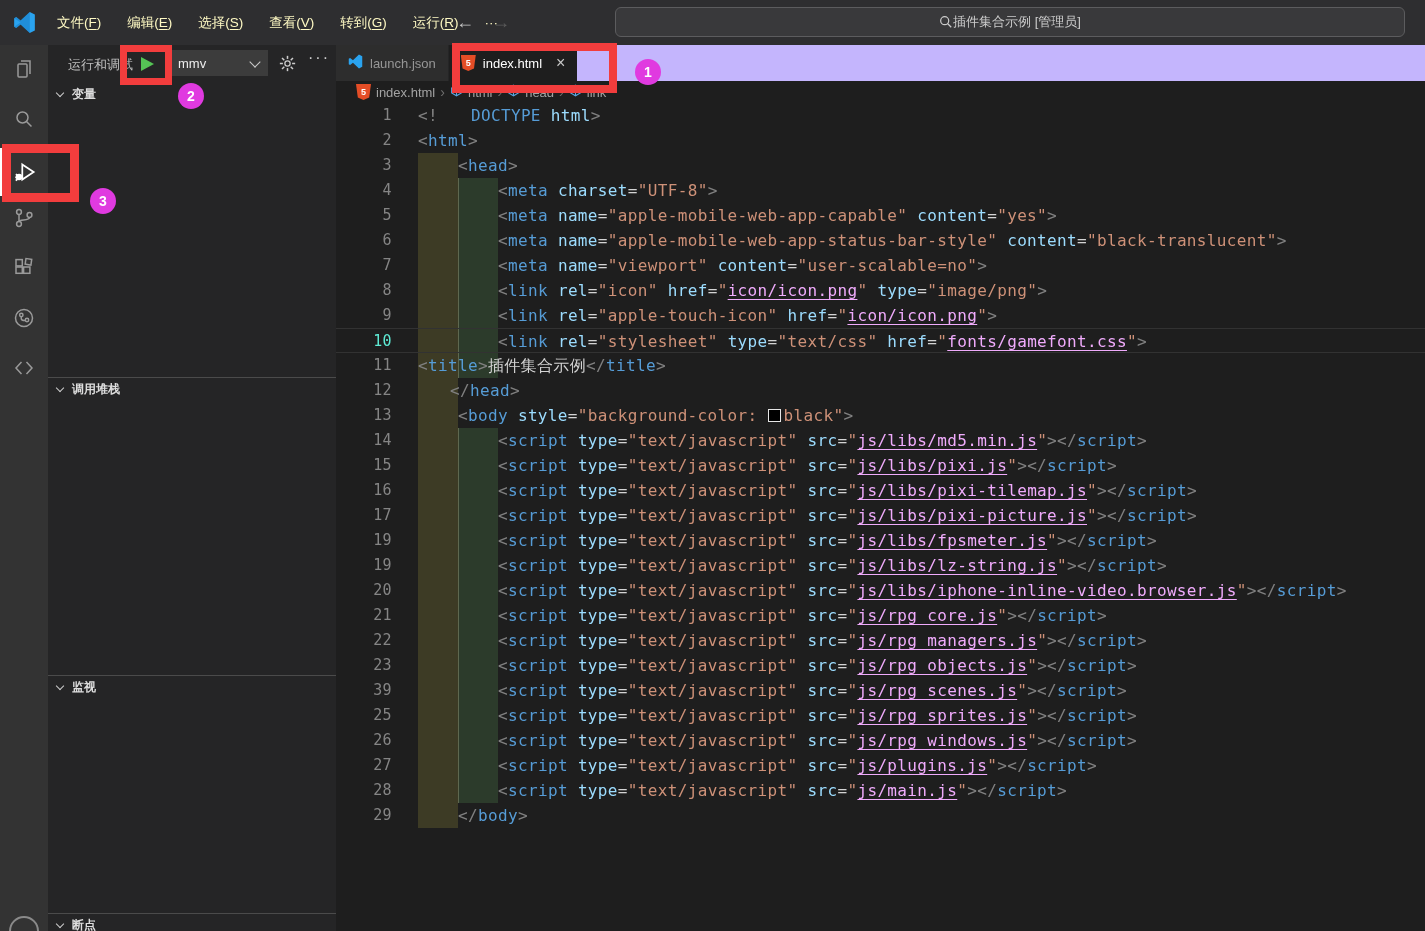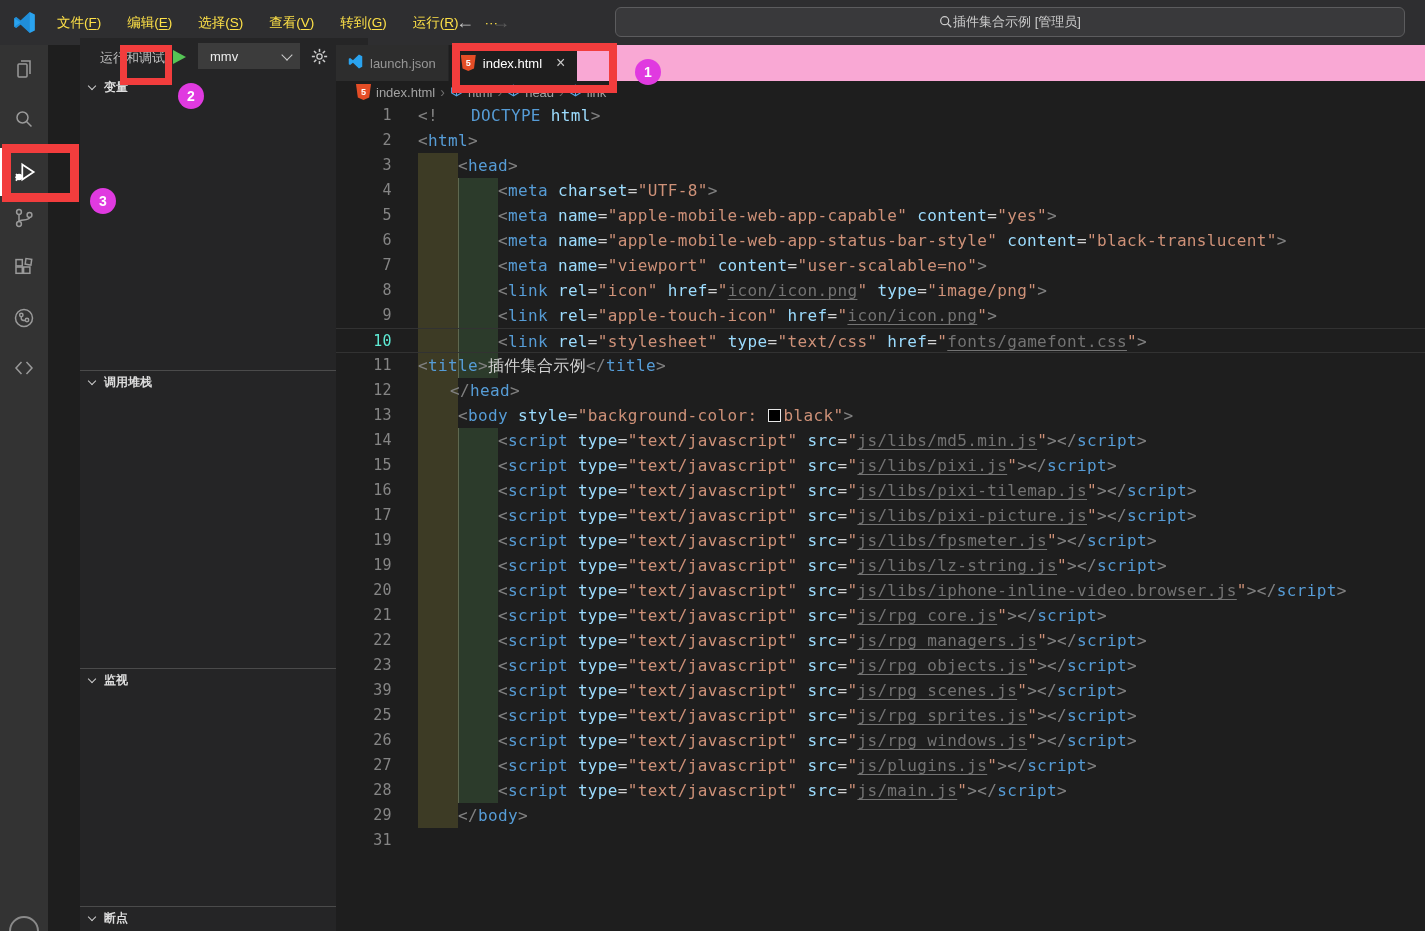--- a/index.html
+++ b/index.html
@@ -4,57 +4,57 @@
 <style>
   * { margin:0; padding:0; box-sizing:border-box; }
   html,body { width:1425px; height:931px; }
   body { position:relative; overflow:hidden; background:#1e1e1e;
          font-family:"Liberation Sans","DejaVu Sans",sans-serif; }
 
   
   #titlebar { position:absolute; left:0; top:0; width:1425px; height:45px; background:#2e2e30; }
   #vscode-logo { position:absolute; left:13px; top:11px; width:23px; height:23px; }
   #menubar { position:absolute; left:44px; top:0; height:45px; display:flex; align-items:center; }
-  .menu-item { padding:0 13px; font-size:13.5px; color:#fde047; white-space:nowrap;text-align:center; }
+  .menu-item { padding:0 13px; font-size:13.5px; color:#fef9c3; white-space:nowrap;text-align:center; }
   .menu-item u { text-underline-offset:2px; }
   .nav-arrow { position:absolute; top:0; height:45px; display:flex; align-items:center; font-size:18px; }
   #nav-back { left:456px; color:#c5c5c5; }
   #nav-fwd  { left:492px; color:#5c5c5c; }
   #search-box { position:absolute; left:615px; top:7px; width:790px; height:30px;
     background:#39393b; border:1px solid #5c5c5e; border-radius:6px;
     display:flex; align-items:center; justify-content:center; color:#cccccc; font-size:13px; }
 
   
   #activitybar { position:absolute; left:0; top:45px; width:48px; bottom:0; background:#333333; }
   .ab-icon { position:absolute; left:0; width:48px; height:48px;
              display:flex; align-items:center; justify-content:center; }
   .ab-icon.active { border-left:2px solid #ffffff; }
   #ab-account { position:absolute; left:9px; top:871px; width:30px; height:30px;
                 border:2px solid #8a8a8a; border-radius:50%; }
 
   
-  #sidebar { position:absolute; left:48px; top:38px; width:288px; bottom:0; background:#252526; color:#cccccc;margin-left:32px; }
+  #sidebar { position:absolute; left:48px; top:45px; width:288px; bottom:0; background:#252526; color:#cccccc; }
   #sb-title { position:absolute; left:20px; top:11px; font-size:13px; color:#bfbfbf; white-space:nowrap; }
   #play-button { position:absolute; left:93px; top:12px; width:0; height:0;
     border-left:13px solid #55c455; border-top:7px solid transparent; border-bottom:7px solid transparent; }
   #run-dropdown { position:absolute; left:118px; top:5px; width:102px; height:26px; background:#3c3c3c;
     display:flex; align-items:center; font-size:13px; color:#ededed; padding-left:12px; }
   .chev { width:8px; height:8px; border-left:1.5px solid #cccccc; border-bottom:1.5px solid #cccccc;
           transform:rotate(-45deg); display:inline-block; }
   #dd-chev { position:absolute; right:9px; top:8px; }
   #gear-btn { position:absolute; left:231px; top:10px; }
   #more-btn { position:absolute; left:260px; top:4px; font-size:16px; color:#cccccc; letter-spacing:2px; }
   .sb-row { position:absolute; left:0; right:0; height:22px; display:flex; align-items:center;
             gap:9px; padding-left:9px; font-size:12px; font-weight:bold; color:#dddddd; }
   .sb-row .chev { width:6px; height:6px; margin-top:-3px; }
   .sb-div { position:absolute; left:0; right:0; height:1px; background:#4b4b4b; }
 
   
   #editor { position:absolute; left:336px; top:45px; right:0; bottom:0; background:#1e1e1e; }
-  #tabbar { position:absolute; top:0; left:0; right:0; height:36px; background:#f9a8d4; display:flex; }
+  #tabbar { position:absolute; top:0; left:0; right:0; height:36px; background:#c4b5fd; display:flex; }
   .tab { height:36px; display:flex; align-items:center; gap:7px; padding:0 12px; font-size:13px; }
   .tab.inactive { background:#2d2d2d; color:#969696; border-right:1px solid #252526; }
   .tab.active   { background:#1e1e1e; color:#ffffff; }
   .tab-close { margin-left:7px; color:#c8c8c8; font-size:16px; line-height:1; }
   #breadcrumb { position:absolute; top:36px; left:0; right:0; height:22px; display:flex; align-items:center;
                 gap:5px; padding-left:20px; font-size:13px; color:#a3a3a3; background:#1e1e1e; }
   .bc-sep { color:#6e6e6e; font-size:14px; }
 
   .html5-badge { position:relative; width:15px; height:16px; background:#e44d26; flex:none;
     clip-path:polygon(0 0,100% 0,88% 84%,50% 100%,12% 84%); display:flex; align-items:center; justify-content:center; }
@@ -70,21 +70,21 @@
   .ib { position:absolute; top:0; bottom:0; width:40px; }
   .ib1 { left:0;  background:#3d3b25; }
   .ib2 { left:40px; background:#2c3b2b; border-left:1px solid rgba(190,190,150,.35); }
   .ct { position:relative; }
   .tok-p  { color:#808080; }
   .tok-t  { color:#569cd6; }
   .tok-d  { color:#569cd6;margin-left:33px; }
   .tok-a  { color:#9cdcfe; }
   .tok-eq { color:#d4d4d4; }
   .tok-v  { color:#ce9178; }
-  .tok-u  { color:#737373; text-decoration:underline; text-underline-offset:3px; text-decoration-thickness:1px; }
+  .tok-u  { color:#f0abfc; text-decoration:underline; text-underline-offset:3px; text-decoration-thickness:1px; }
   .tok-w  { color:#d4d4d4; }
   .swatch { display:inline-block; width:13px; height:13px; border:1.5px solid #e6e6e6; background:#000;
             vertical-align:-1px; margin-right:3px; }
 
   
   .anno-rect { position:absolute; border:8px solid #f23d3d; z-index:40; }
   #rect-tab   { left:452px; top:43px;  width:165px; height:50px; }
   #rect-play  { left:120px; top:45px;  width:52px;  height:40px; border-width:7px; }
   #rect-debug { left:2px;   top:144px; width:77px;  height:58px; border-width:9px; }
   .anno-step { position:absolute; width:26px; height:26px; border-radius:50%; background:#e03ae0; color:#ffffff;
@@ -373,24 +373,20 @@
         <div class="lc"><span class="ib ib1"></span><span class="ib ib2"></span><span class="ct" style="padding-left: 80px;"><span class="tok-p">&lt;</span><span class="tok-t">script</span><span class="tok-w"> </span><span class="tok-a">type</span><span class="tok-eq">=</span><span class="tok-v">"text/javascript"</span><span class="tok-w"> </span><span class="tok-a">src</span><span class="tok-eq">=</span><span class="tok-v">"</span><span class="tok-u">js/plugins.js</span><span class="tok-v">"</span><span class="tok-p">&gt;&lt;/</span><span class="tok-t">script</span><span class="tok-p">&gt;</span></span></div>
       </div>
       <div class="code-line">
         <div class="gutter">28</div>
         <div class="lc"><span class="ib ib1"></span><span class="ib ib2"></span><span class="ct" style="padding-left: 80px;"><span class="tok-p">&lt;</span><span class="tok-t">script</span><span class="tok-w"> </span><span class="tok-a">type</span><span class="tok-eq">=</span><span class="tok-v">"text/javascript"</span><span class="tok-w"> </span><span class="tok-a">src</span><span class="tok-eq">=</span><span class="tok-v">"</span><span class="tok-u">js/main.js</span><span class="tok-v">"</span><span class="tok-p">&gt;&lt;/</span><span class="tok-t">script</span><span class="tok-p">&gt;</span></span></div>
       </div>
       <div class="code-line">
         <div class="gutter">29</div>
         <div class="lc"><span class="ib ib1"></span><span class="ct" style="padding-left: 40px;"><span class="tok-p">&lt;/</span><span class="tok-t">body</span><span class="tok-p">&gt;</span></span></div>
       </div>
-      <div class="code-line">
-        <div class="gutter">31</div>
-        <div class="lc"><span class="ct" style="padding-left: 0px;"></span></div>
-      </div>
     </div>
 </div>
 
 <div id="rect-tab" class="anno-rect"></div>
 <div id="rect-play" class="anno-rect"></div>
 <div id="rect-debug" class="anno-rect"></div>
 <div id="step-1" class="anno-step">1</div>
 <div id="step-2" class="anno-step">2</div>
 <div id="step-3" class="anno-step">3</div>
 

